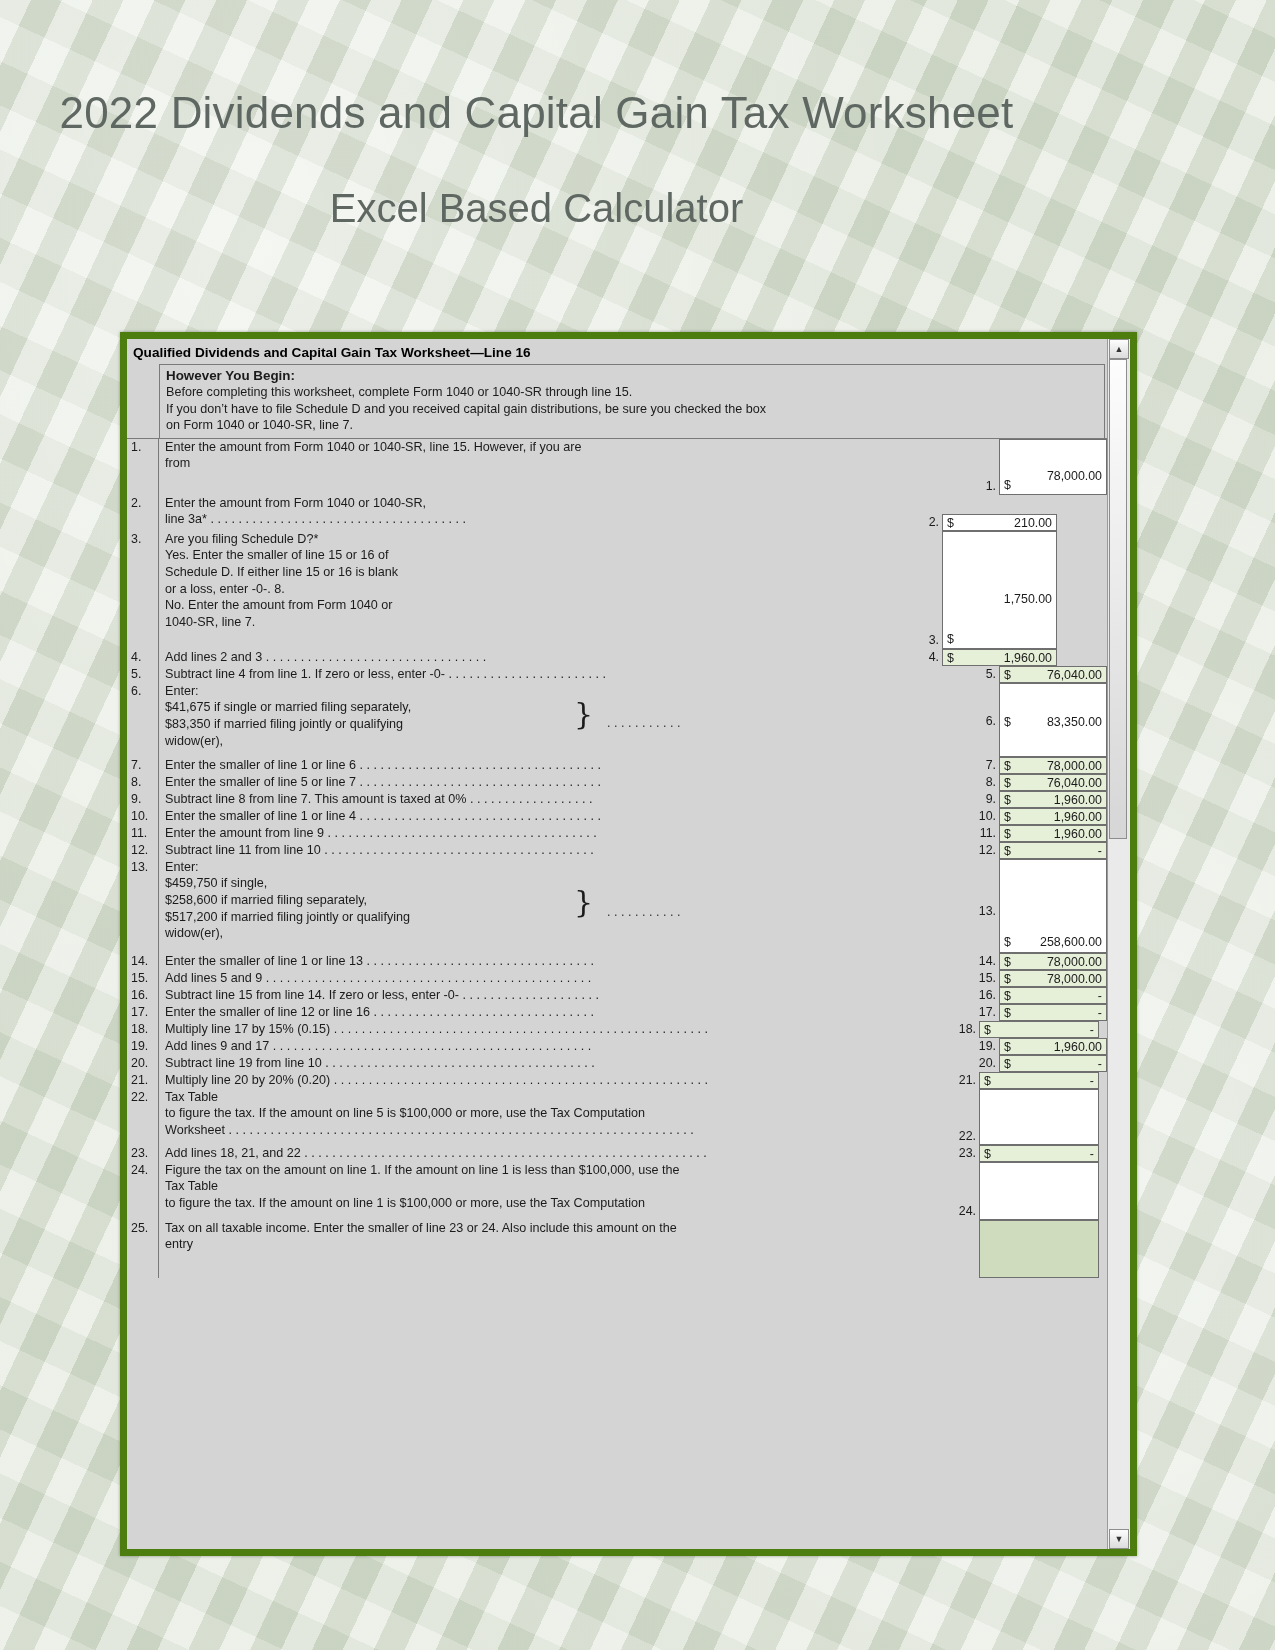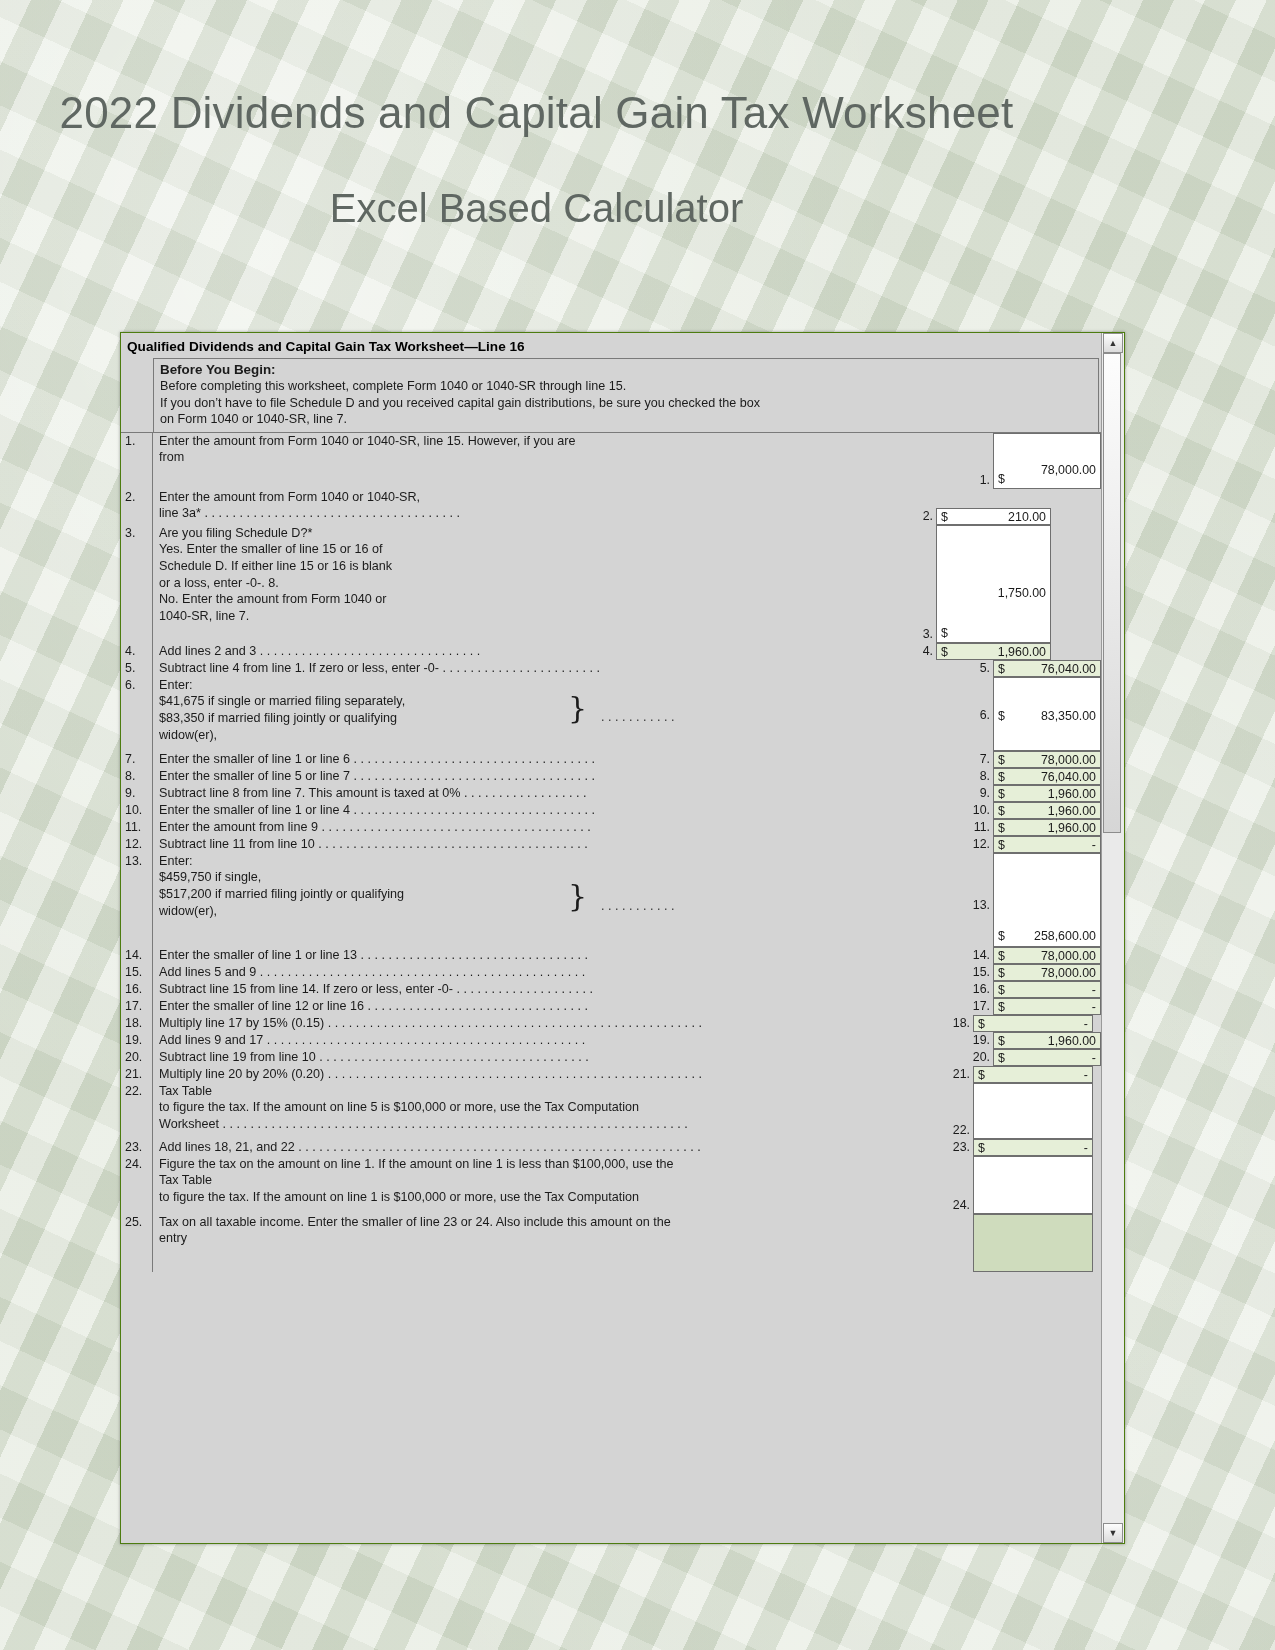--- a/index.html
+++ b/index.html
@@ -52,21 +52,21 @@
   }
 
   
   .ws-window {
     position: absolute;
     left: 120px;
     top: 332px;
     width: 1003px;
     height: 1210px;
     background: #d4d4d4;
-    border: 1px solid #4d7c0f;
+    border: 7px solid #4d7c0f;
     box-shadow: 0 0 3px rgba(0,0,0,0.35);
     display: flex;
     overflow: hidden;
   }
   .ws-body {
     flex: 1 1 auto;
     position: relative;
     background: #d4d4d4;
     overflow: hidden;
     font-size: 12.6px;
@@ -212,21 +212,21 @@
     <div class="title-line1">2022 Dividends and Capital Gain Tax Worksheet</div>
     <div class="title-line2">Excel Based Calculator</div>
   </div>
 
   <div class="ws-window">
     <div class="ws-body">
 
       <div class="ws-title">Qualified Dividends and Capital Gain Tax Worksheet—Line 16</div>
 
       <div class="byb">
-        <div class="byb-head">Before You Begin:</div>
+        <div class="byb-head">However You Begin:</div>
         <div class="byb-line">Before completing this worksheet, complete Form 1040 or 1040-SR through line 15.</div>
         <div class="byb-line">If you don’t have to file Schedule D and you received capital gain distributions, be sure you checked the box</div>
         <div class="byb-line">on Form 1040 or 1040-SR, line 7.</div>
       </div>
 
       <div class="rows">
 
         <div class="row" style="min-height:55px;">
           <div class="num">1.</div>
           <div class="txt">
@@ -365,20 +365,21 @@
             <span class="cur">$</span>
             <span>-</span>
           </div>
         </div>
 
         <div class="row" style="min-height:94px;">
           <div class="num">13.</div>
           <div class="txt" style="position:relative;">
             <div>Enter:</div>
             <div>$459,750 if single,</div>
+            <div>$258,600 if married filing separately,</div>
             <div>$517,200 if married filing jointly or qualifying</div>
             <div>widow(er),</div>
             <span class="brace" style="position:absolute; left:415px; top:36px;">}</span>
             <span class="muted-dots" style="position:absolute; left:448px; top:45px;">. . . . . . . . . . .</span>
           </div>
           <div class="lbl-sm" style="align-self:flex-start; margin-top:44px;">13.</div>
           <div class="val white" style="height:94px; line-height:17px; padding-top:74px;">
             <span class="cur" style="top:74px;">$</span>
             <span>258,600.00</span>
           </div>

